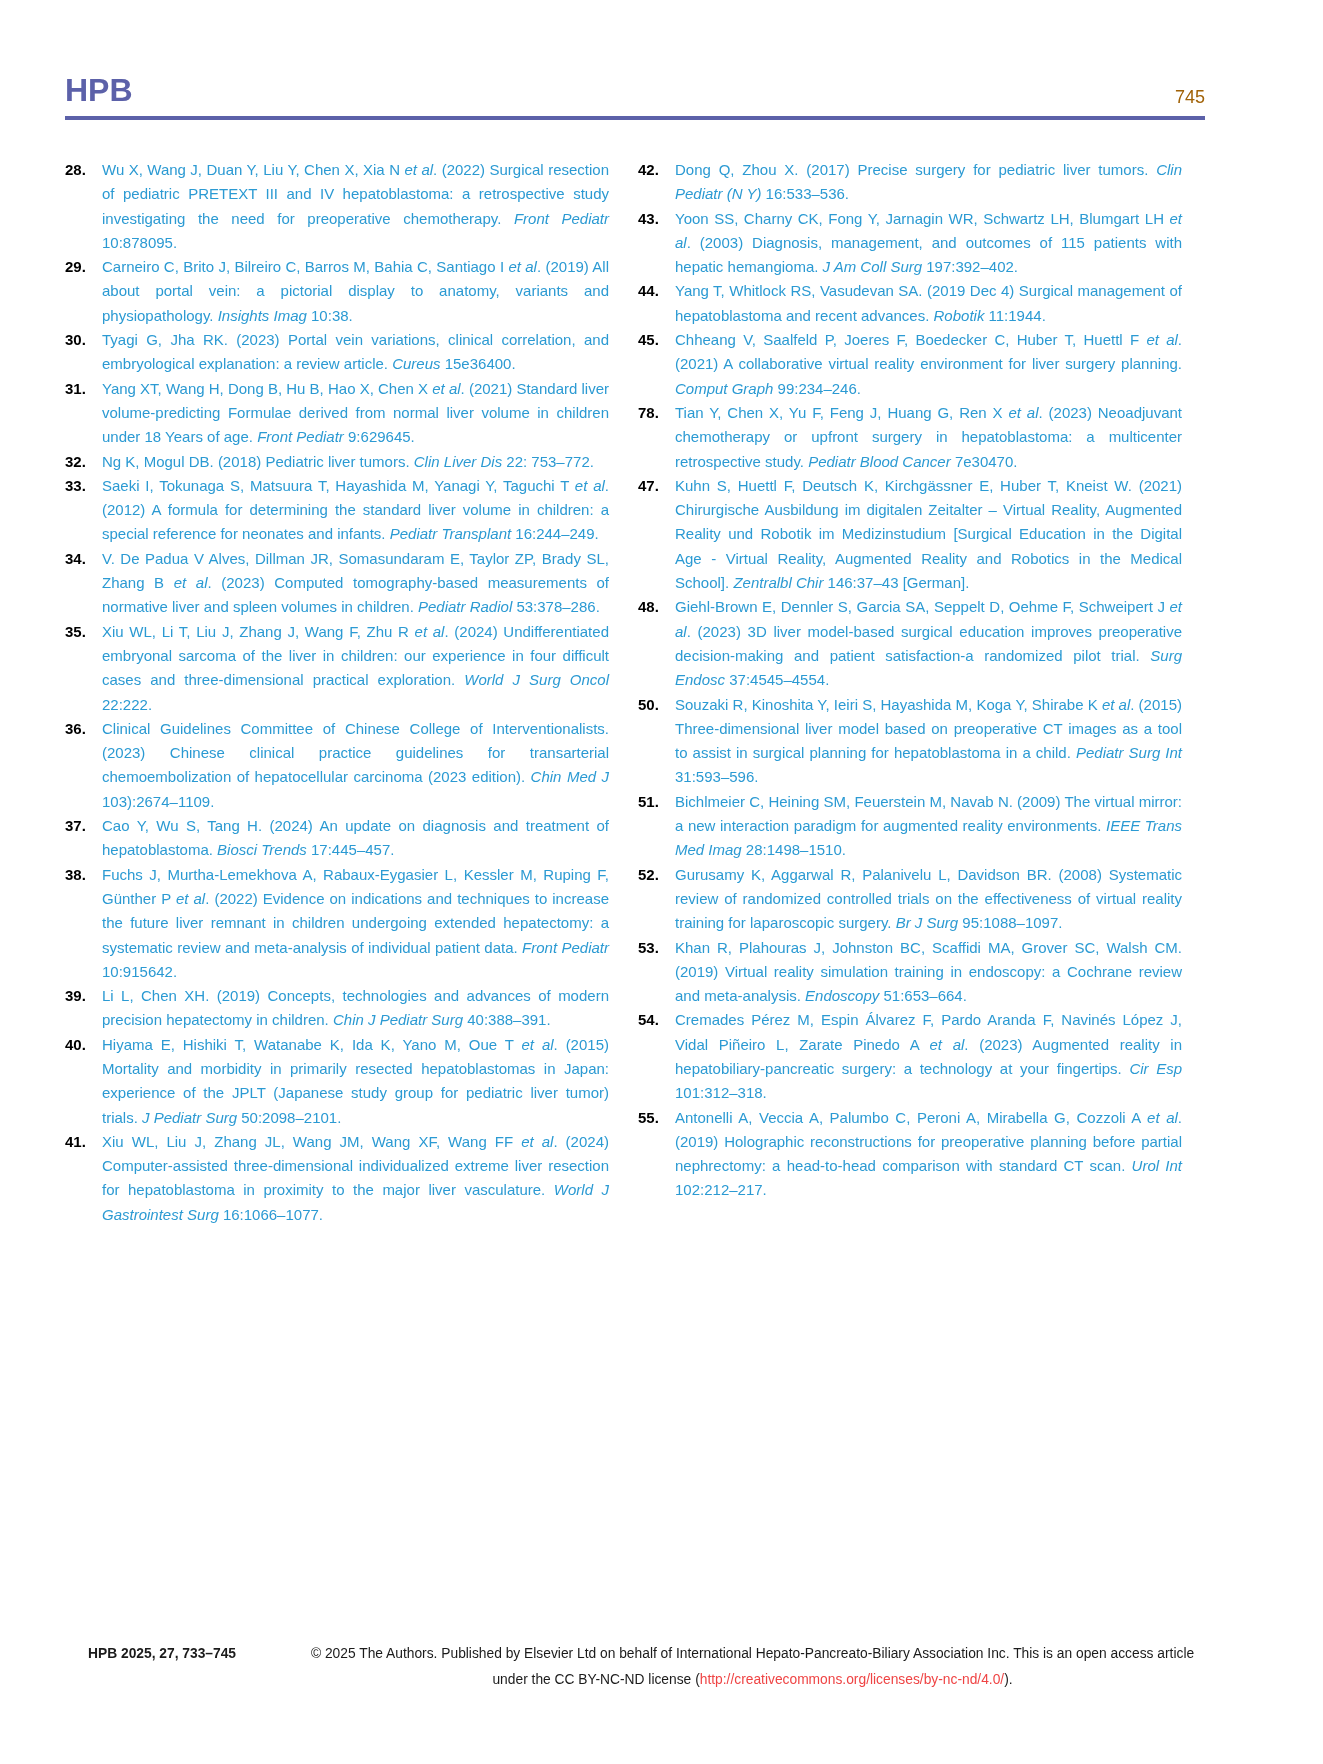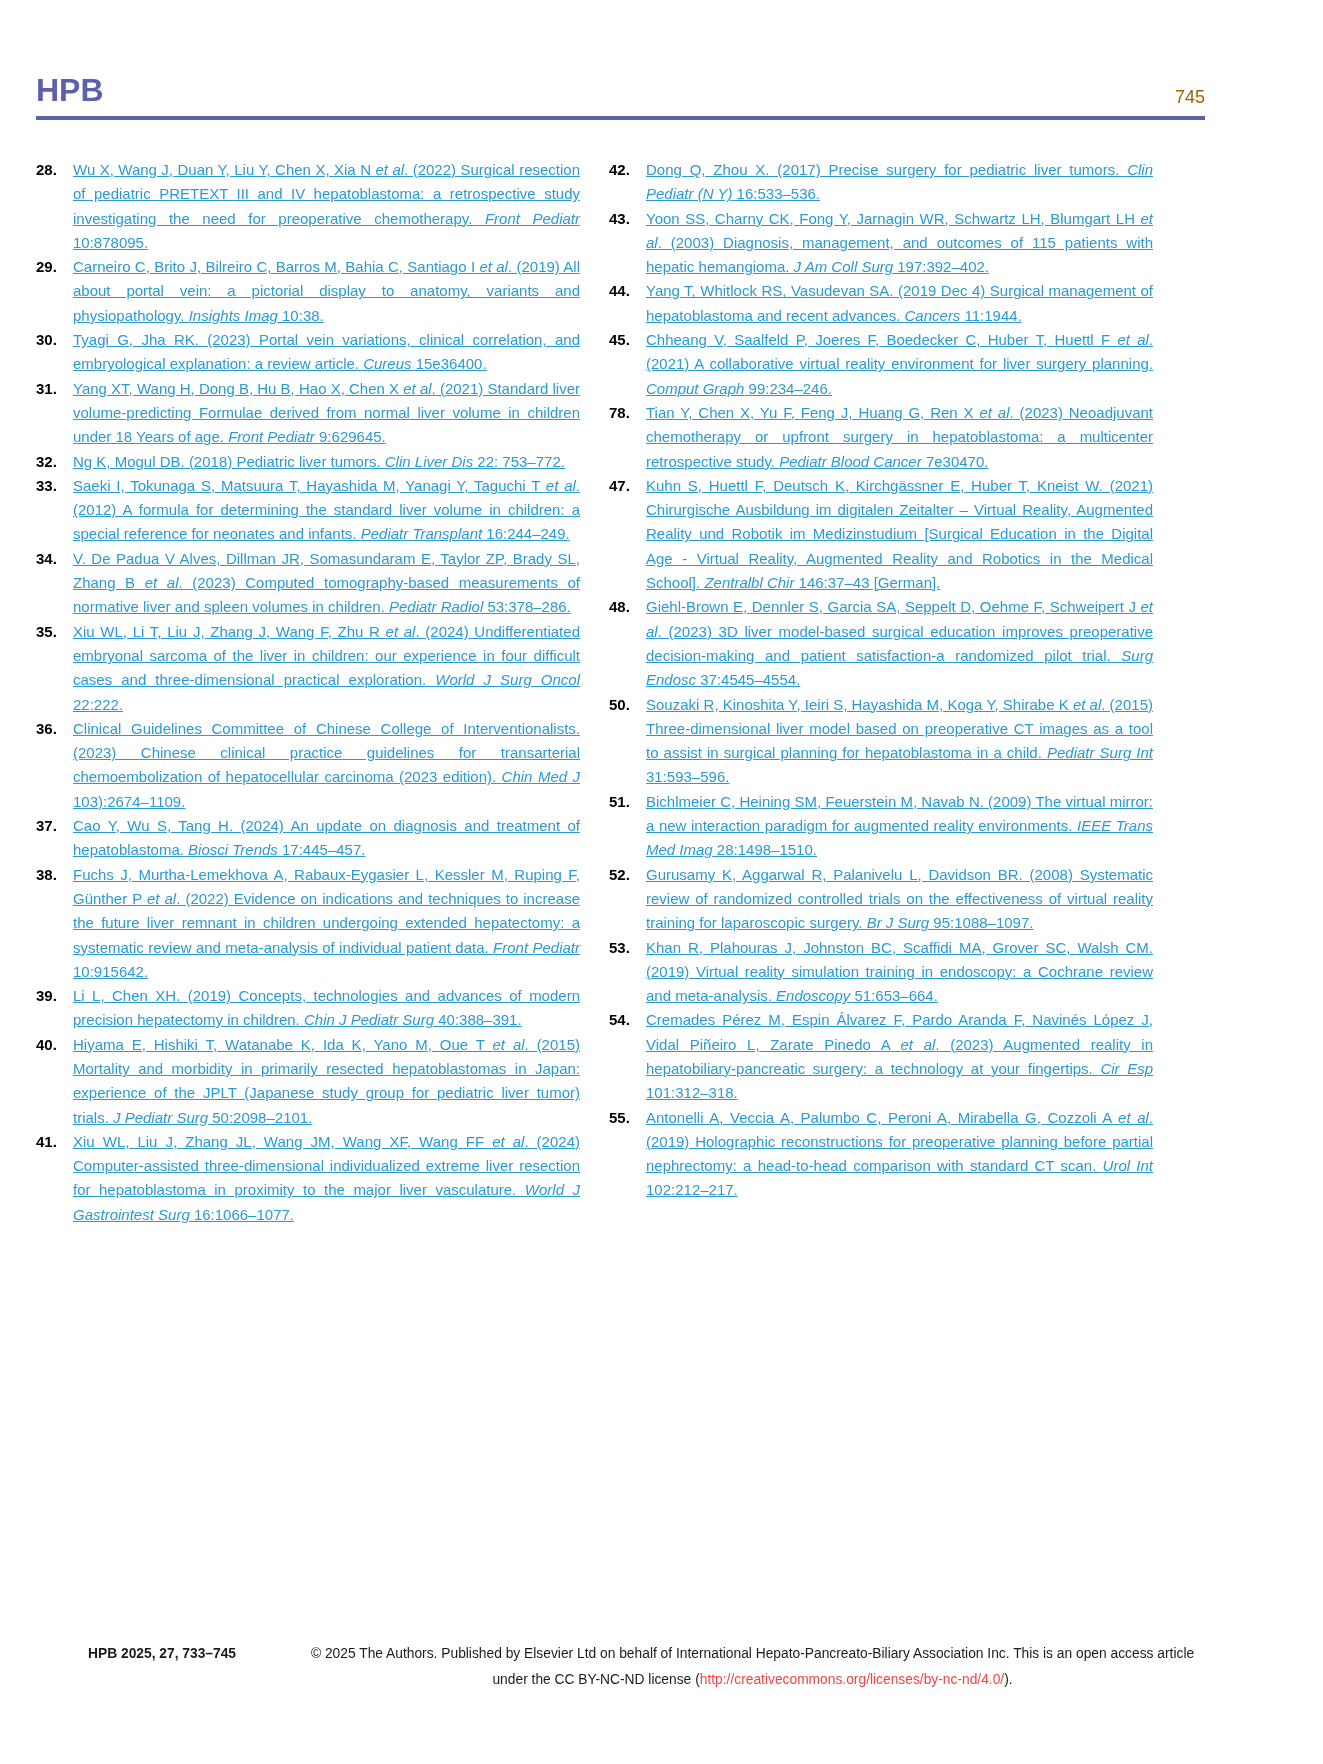--- a/index.html
+++ b/index.html
@@ -2,21 +2,21 @@
 <html lang="en"><head>
 <meta charset="utf-8">
 <style>
   html, body { margin: 0; padding: 0; background: #ffffff; }
   body {
     width: 1323px; height: 1764px;
     font-family: "Liberation Sans", sans-serif;
     position: relative;
     color: #1b1b1b;
   }
-  .page { padding: 0 118px 0 36px; }
+  .page { padding: 0 118px 0 65px; }
 
   
   .header {
     display: flex; justify-content: space-between; align-items: flex-end;
     padding-top: 74px;
   }
   .logo {
     color: #5c61a9; font-size: 32px; font-weight: 700;
     letter-spacing: 0px; line-height: 1;
   }
@@ -25,21 +25,20 @@
 
   
   .refs { margin-top: 38px; display: flex; gap: 29px; }
   .ref-col { width: 544px; }
   .ref-item {
     position: relative;
     padding-left: 37px;
     font-size: 15px; line-height: 24.3px;
     color: #2b9ad3;
     text-align: justify;
-    text-decoration: underline;
   }
   .ref-num {
     position: absolute; left: 0; top: 0;
     color: #000000; font-weight: 700;
   }
   .it { font-style: italic; margin-top: 28px; }
   .rm { font-style: normal; }
 
   
   .footer {
@@ -75,21 +74,21 @@
         <div class="ref-item"><span class="ref-num">36.</span><span class="rm">Clinical Guidelines Committee of Chinese College of Interventionalists. (2023) Chinese clinical practice guidelines for transarterial chemoembolization of hepatocellular carcinoma (2023 edition). </span><span class="it">Chin Med J</span><span class="rm"> 103):2674–1109.</span></div>
         <div class="ref-item"><span class="ref-num">37.</span><span class="rm">Cao Y, Wu S, Tang H. (2024) An update on diagnosis and treatment of hepatoblastoma. </span><span class="it">Biosci Trends</span><span class="rm"> 17:445–457.</span></div>
         <div class="ref-item"><span class="ref-num">38.</span><span class="rm">Fuchs J, Murtha-Lemekhova A, Rabaux-Eygasier L, Kessler M, Ruping F, Günther P </span><span class="it">et al</span><span class="rm">. (2022) Evidence on indications and techniques to increase the future liver remnant in children undergoing extended hepatectomy: a systematic review and meta-analysis of individual patient data. </span><span class="it">Front Pediatr</span><span class="rm"> 10:915642.</span></div>
         <div class="ref-item"><span class="ref-num">39.</span><span class="rm">Li L, Chen XH. (2019) Concepts, technologies and advances of modern precision hepatectomy in children. </span><span class="it">Chin J Pediatr Surg</span><span class="rm"> 40:388–391.</span></div>
         <div class="ref-item"><span class="ref-num">40.</span><span class="rm">Hiyama E, Hishiki T, Watanabe K, Ida K, Yano M, Oue T </span><span class="it">et al</span><span class="rm">. (2015) Mortality and morbidity in primarily resected hepatoblastomas in Japan: experience of the JPLT (Japanese study group for pediatric liver tumor) trials. </span><span class="it">J Pediatr Surg</span><span class="rm"> 50:2098–2101.</span></div>
         <div class="ref-item"><span class="ref-num">41.</span><span class="rm">Xiu WL, Liu J, Zhang JL, Wang JM, Wang XF, Wang FF </span><span class="it">et al</span><span class="rm">. (2024) Computer-assisted three-dimensional individualized extreme liver resection for hepatoblastoma in proximity to the major liver vasculature. </span><span class="it">World J Gastrointest Surg</span><span class="rm"> 16:1066–1077.</span></div>
       </div>
     <div class="ref-col">
         <div class="ref-item"><span class="ref-num">42.</span><span class="rm">Dong Q, Zhou X. (2017) Precise surgery for pediatric liver tumors. </span><span class="it">Clin Pediatr (N Y)</span><span class="rm"> 16:533–536.</span></div>
         <div class="ref-item"><span class="ref-num">43.</span><span class="rm">Yoon SS, Charny CK, Fong Y, Jarnagin WR, Schwartz LH, Blumgart LH </span><span class="it">et al</span><span class="rm">. (2003) Diagnosis, management, and outcomes of 115 patients with hepatic hemangioma. </span><span class="it">J Am Coll Surg</span><span class="rm"> 197:392–402.</span></div>
-        <div class="ref-item"><span class="ref-num">44.</span><span class="rm">Yang T, Whitlock RS, Vasudevan SA. (2019 Dec 4) Surgical management of hepatoblastoma and recent advances. </span><span class="it">Cancers</span><span class="rm"> 11:1944.</span></div>
+        <div class="ref-item"><span class="ref-num">44.</span><span class="rm">Yang T, Whitlock RS, Vasudevan SA. (2019 Dec 4) Surgical management of hepatoblastoma and recent advances. </span><span class="it">Robotik</span><span class="rm"> 11:1944.</span></div>
         <div class="ref-item"><span class="ref-num">45.</span><span class="rm">Chheang V, Saalfeld P, Joeres F, Boedecker C, Huber T, Huettl F </span><span class="it">et al</span><span class="rm">. (2021) A collaborative virtual reality environment for liver surgery planning. </span><span class="it">Comput Graph</span><span class="rm"> 99:234–246.</span></div>
         <div class="ref-item"><span class="ref-num">78.</span><span class="rm">Tian Y, Chen X, Yu F, Feng J, Huang G, Ren X </span><span class="it">et al</span><span class="rm">. (2023) Neoadjuvant chemotherapy or upfront surgery in hepatoblastoma: a multicenter retrospective study. </span><span class="it">Pediatr Blood Cancer</span><span class="rm"> 7e30470.</span></div>
         <div class="ref-item"><span class="ref-num">47.</span><span class="rm">Kuhn S, Huettl F, Deutsch K, Kirchgässner E, Huber T, Kneist W. (2021) Chirurgische Ausbildung im digitalen Zeitalter – Virtual Reality, Augmented Reality und Robotik im Medizinstudium [Surgical Education in the Digital Age - Virtual Reality, Augmented Reality and Robotics in the Medical School]. </span><span class="it">Zentralbl Chir</span><span class="rm"> 146:37–43 [German].</span></div>
         <div class="ref-item"><span class="ref-num">48.</span><span class="rm">Giehl-Brown E, Dennler S, Garcia SA, Seppelt D, Oehme F, Schweipert J </span><span class="it">et al</span><span class="rm">. (2023) 3D liver model-based surgical education improves preoperative decision-making and patient satisfaction-a randomized pilot trial. </span><span class="it">Surg Endosc</span><span class="rm"> 37:4545–4554.</span></div>
         <div class="ref-item"><span class="ref-num">50.</span><span class="rm">Souzaki R, Kinoshita Y, Ieiri S, Hayashida M, Koga Y, Shirabe K </span><span class="it">et al</span><span class="rm">. (2015) Three-dimensional liver model based on preoperative CT images as a tool to assist in surgical planning for hepatoblastoma in a child. </span><span class="it">Pediatr Surg Int</span><span class="rm"> 31:593–596.</span></div>
         <div class="ref-item"><span class="ref-num">51.</span><span class="rm">Bichlmeier C, Heining SM, Feuerstein M, Navab N. (2009) The virtual mirror: a new interaction paradigm for augmented reality environments. </span><span class="it">IEEE Trans Med Imag</span><span class="rm"> 28:1498–1510.</span></div>
         <div class="ref-item"><span class="ref-num">52.</span><span class="rm">Gurusamy K, Aggarwal R, Palanivelu L, Davidson BR. (2008) Systematic review of randomized controlled trials on the effectiveness of virtual reality training for laparoscopic surgery. </span><span class="it">Br J Surg</span><span class="rm"> 95:1088–1097.</span></div>
         <div class="ref-item"><span class="ref-num">53.</span><span class="rm">Khan R, Plahouras J, Johnston BC, Scaffidi MA, Grover SC, Walsh CM. (2019) Virtual reality simulation training in endoscopy: a Cochrane review and meta-analysis. </span><span class="it">Endoscopy</span><span class="rm"> 51:653–664.</span></div>
         <div class="ref-item"><span class="ref-num">54.</span><span class="rm">Cremades Pérez M, Espin Álvarez F, Pardo Aranda F, Navinés López J, Vidal Piñeiro L, Zarate Pinedo A </span><span class="it">et al</span><span class="rm">. (2023) Augmented reality in hepatobiliary-pancreatic surgery: a technology at your fingertips. </span><span class="it">Cir Esp</span><span class="rm"> 101:312–318.</span></div>
         <div class="ref-item"><span class="ref-num">55.</span><span class="rm">Antonelli A, Veccia A, Palumbo C, Peroni A, Mirabella G, Cozzoli A </span><span class="it">et al</span><span class="rm">. (2019) Holographic reconstructions for preoperative planning before partial nephrectomy: a head-to-head comparison with standard CT scan. </span><span class="it">Urol Int</span><span class="rm"> 102:212–217.</span></div>

